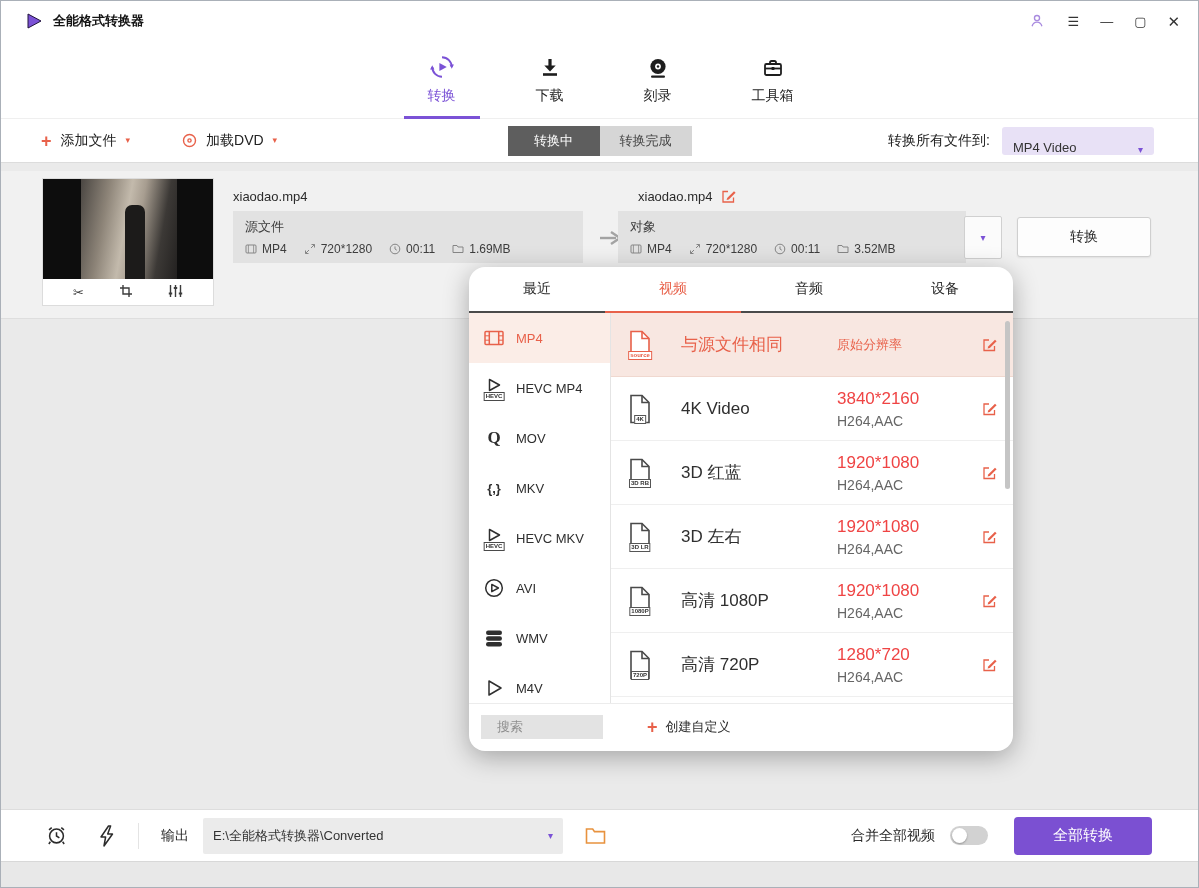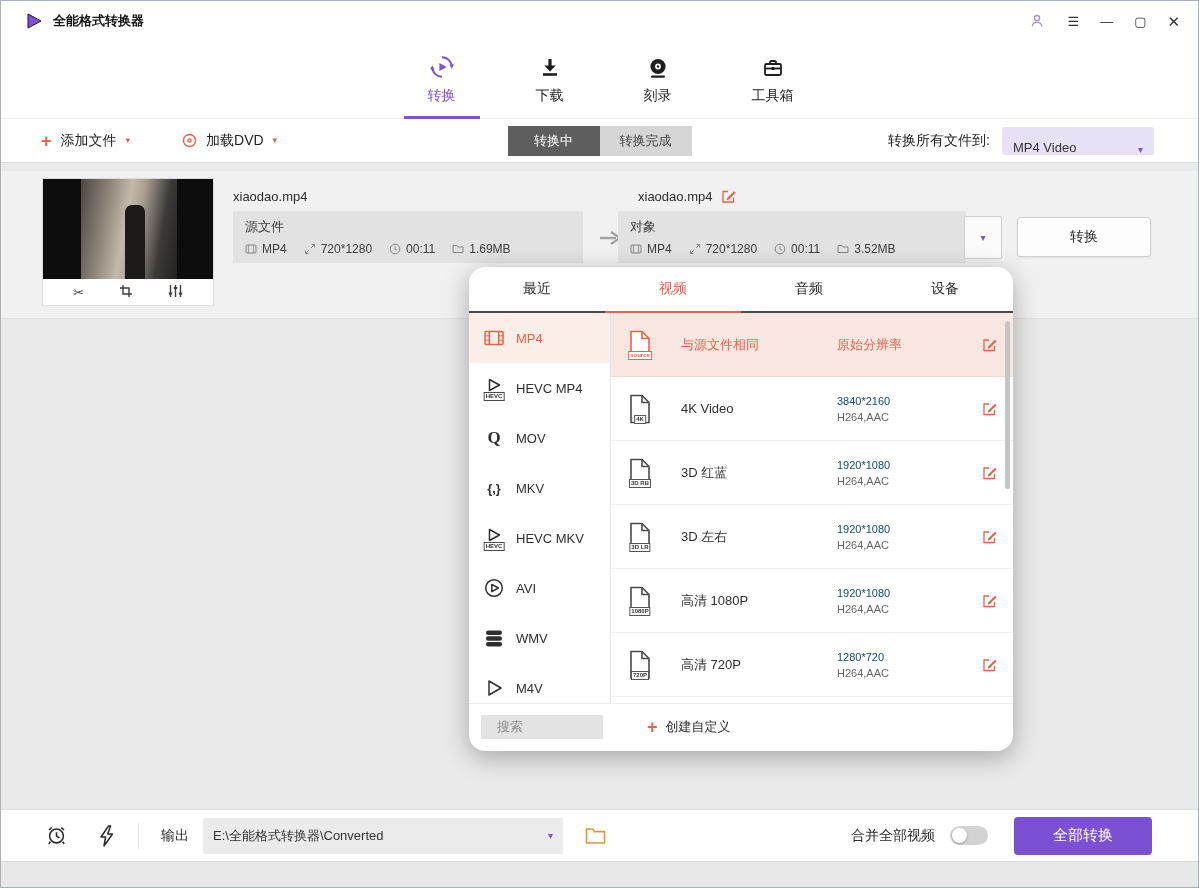--- a/index.html
+++ b/index.html
@@ -73,24 +73,24 @@
   .ficon svg{display:block}
   .fbadge{position:absolute;left:50%;transform:translateX(-50%);bottom:-1px;background:#fff;border:1px solid #4a4a4a;font-size:6px;line-height:7px;padding:0 1px;font-weight:bold;color:#2f2f2f;letter-spacing:0}
   .ficon-q{font-size:17px;font-weight:bold;font-family:"Liberation Serif",serif}
   .ficon-mkv{font-size:13px;font-weight:bold}
   .preset-col{flex:1;position:relative;overflow:hidden}
   .preset-row{height:64px;display:flex;align-items:center;padding:0 16px;border-bottom:1px solid #efefef;position:relative;background:#fff}
   .preset-row.hl{background:#F8E7E1;border-bottom-color:#f0d8cf}
   .picon{position:relative;width:26px;height:30px;flex:0 0 auto}
   .picon .badge{position:absolute;left:50%;transform:translateX(-50%);bottom:0;background:#fff;border:1px solid #555;font-size:6px;line-height:7px;padding:0 1px;color:#333;font-weight:bold;white-space:nowrap}
   .picon.orange .badge{border-color:#E8614A;color:#E8614A}
-  .preset-name{font-size:13px;color:#2f2f2f;margin-left:28px;width:150px}
+  .preset-name{font-size:17px;color:#2f2f2f;margin-left:28px;width:150px}
   .preset-specs{display:flex;flex-direction:column;justify-content:center;gap:4px;margin-left:6px}
-  .spec-res{font-size:11px;color:#0c4a6e}
-  .spec-codec{font-size:11px;color:#666}
+  .spec-res{font-size:17px;color:#ef4444}
+  .spec-codec{font-size:14px;color:#666}
   .preset-detail{font-size:13px}
   .hl .preset-name,.hl .preset-detail{color:#E8614A}
   .edit-btn{position:absolute;right:16px;top:50%;transform:translateY(-50%);line-height:0}
   .scroll-thumb{position:absolute;right:3px;top:8px;width:5px;height:168px;background:#c5c5c5;border-radius:3px}
   .panel-footer{height:46px;display:flex;align-items:center;border-top:1px solid #ececec}
   .panel-search{margin-left:12px;width:122px;height:24px;background:#E3E3E3;border:none;outline:none;padding:0 16px;font-size:13px;color:#555;font-family:inherit}
   .panel-search::placeholder{color:#8d8d8d}
   .create-custom{margin-left:44px;display:flex;align-items:center;gap:8px;font-size:13px;color:#2b2b2b}
 
   

